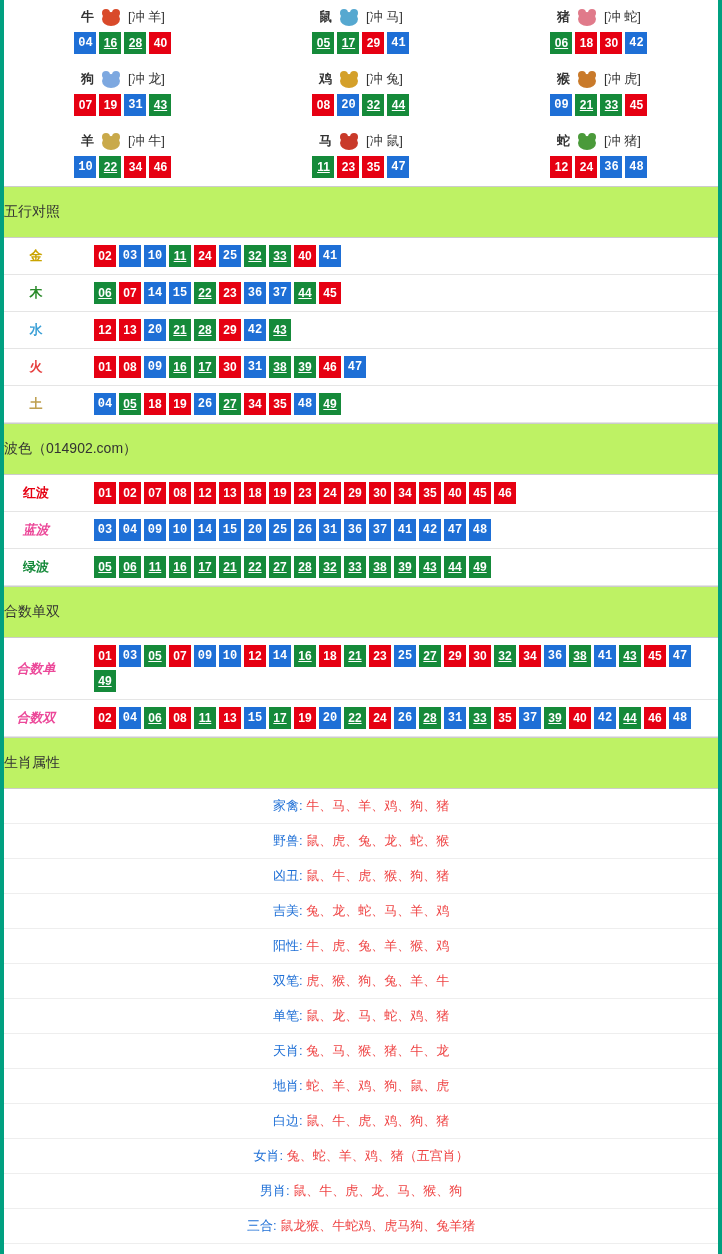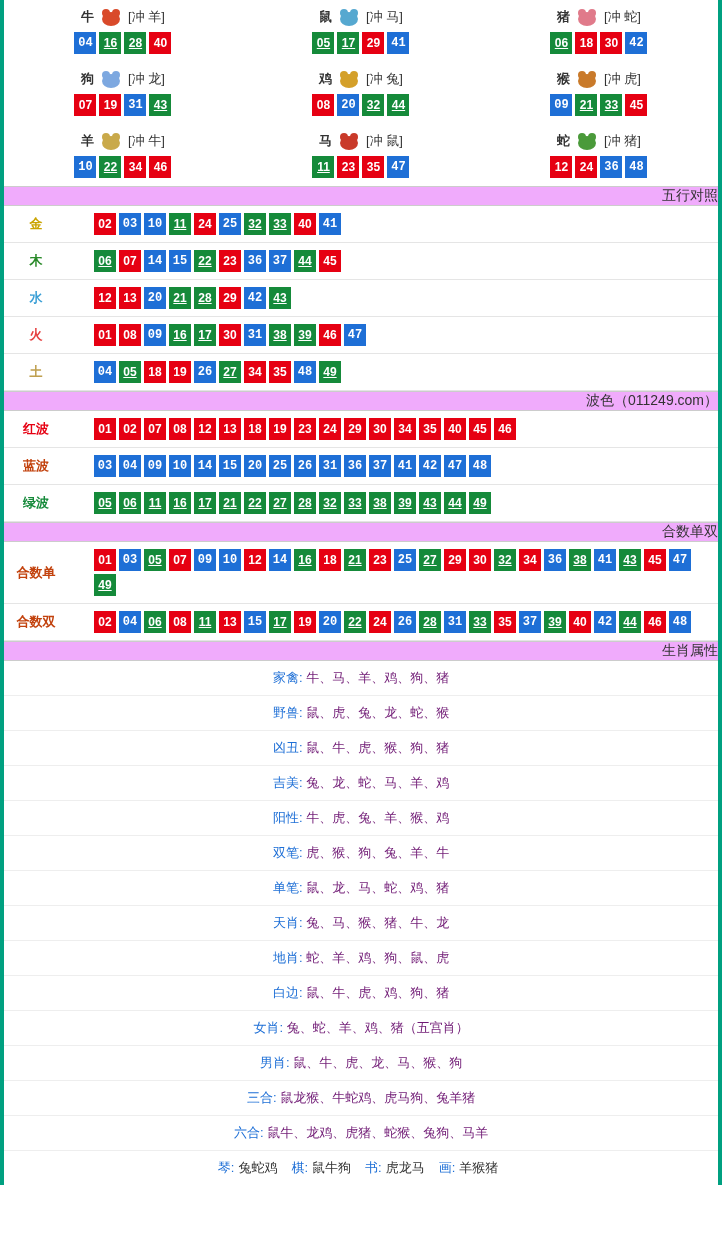--- a/index.html
+++ b/index.html
@@ -9,35 +9,35 @@
 .zodiac-cell{width:33.333%;text-align:center;padding:6px 0 8px;}
 .zodiac-head{display:flex;align-items:center;justify-content:center;gap:2px;margin-bottom:4px;}
 .zodiac-name{font-weight:bold;}
 .zodiac-clash{color:#333;}
 .zodiac-icon{width:30px;height:22px;display:inline-block;}
 .balls{display:flex;justify-content:center;gap:3px;}
 .ball{width:22px;height:22px;line-height:22px;color:#fff;font-size:12px;font-weight:bold;text-align:center;}
 .red{background:#e60012;}
 .blue{background:#1e6fd6;font-family:Liberation Mono, monospace;}
 .green{background:#158a3a;text-decoration:underline;}
-.section-header{background:#f0abfc;text-align:right;padding:0 0;border-top:1px solid #ccc;border-bottom:1px solid #ccc;font-size:14px;}
+.section-header{background:#bef264;text-align:left;padding:16px 0;border-top:1px solid #ccc;border-bottom:1px solid #ccc;font-size:14px;}
 .row{display:flex;align-items:center;border-bottom:1px solid #e5e5e5;padding:7px 10px;gap:8px;}
 .row-label{width:44px;flex-shrink:0;font-weight:bold;text-align:center;}
 .gold{color:#caa400;}
 .wood{color:#2a8a2a;}
 .water{color:#3a9fd6;}
 .fire{color:#e64040;}
 .earth{color:#bfa050;}
 .redlbl{color:#e60012;}
-.bluelbl{color:#c2410c;}
+.bluelbl{color:#ec4899;font-style:italic;}
 .greenlbl{color:#158a3a;}
 .balls-row{display:flex;flex-wrap:wrap;gap:3px;margin-left:28px;}
 .attr-row{text-align:center;padding:8px 0;border-bottom:1px solid #eee;}
 .attr-key{color:#1e6fd6;text-align:right;}
-.attr-val{color:#701a75;}
+.attr-val{color:#ef4444;}
 .foot{text-align:center;padding:8px 0;}
 .foot .grp{color:#1e6fd6;margin:0 4px;}
 .foot .txt{color:#333;margin-right:10px;}
 svg{vertical-align:middle;}
 </style>
 </head>
 <body>
 
 <div class="wrap">
 
@@ -268,21 +268,21 @@
           <span class="ball blue">26</span>
           <span class="ball green">27</span>
           <span class="ball red">34</span>
           <span class="ball red">35</span>
           <span class="ball blue">48</span>
           <span class="ball green">49</span>
         </div>
       </div>
     </div>
 
-<div class="section-header">波色（011249.com）</div>
+<div class="section-header">波色（014902.com）</div>
 <div id="bose">
       <div class="row">
         <div class="row-label redlbl">红波</div>
         <div class="balls-row">
           <span class="ball red">01</span>
           <span class="ball red">02</span>
           <span class="ball red">07</span>
           <span class="ball red">08</span>
           <span class="ball red">12</span>
           <span class="ball red">13</span>

